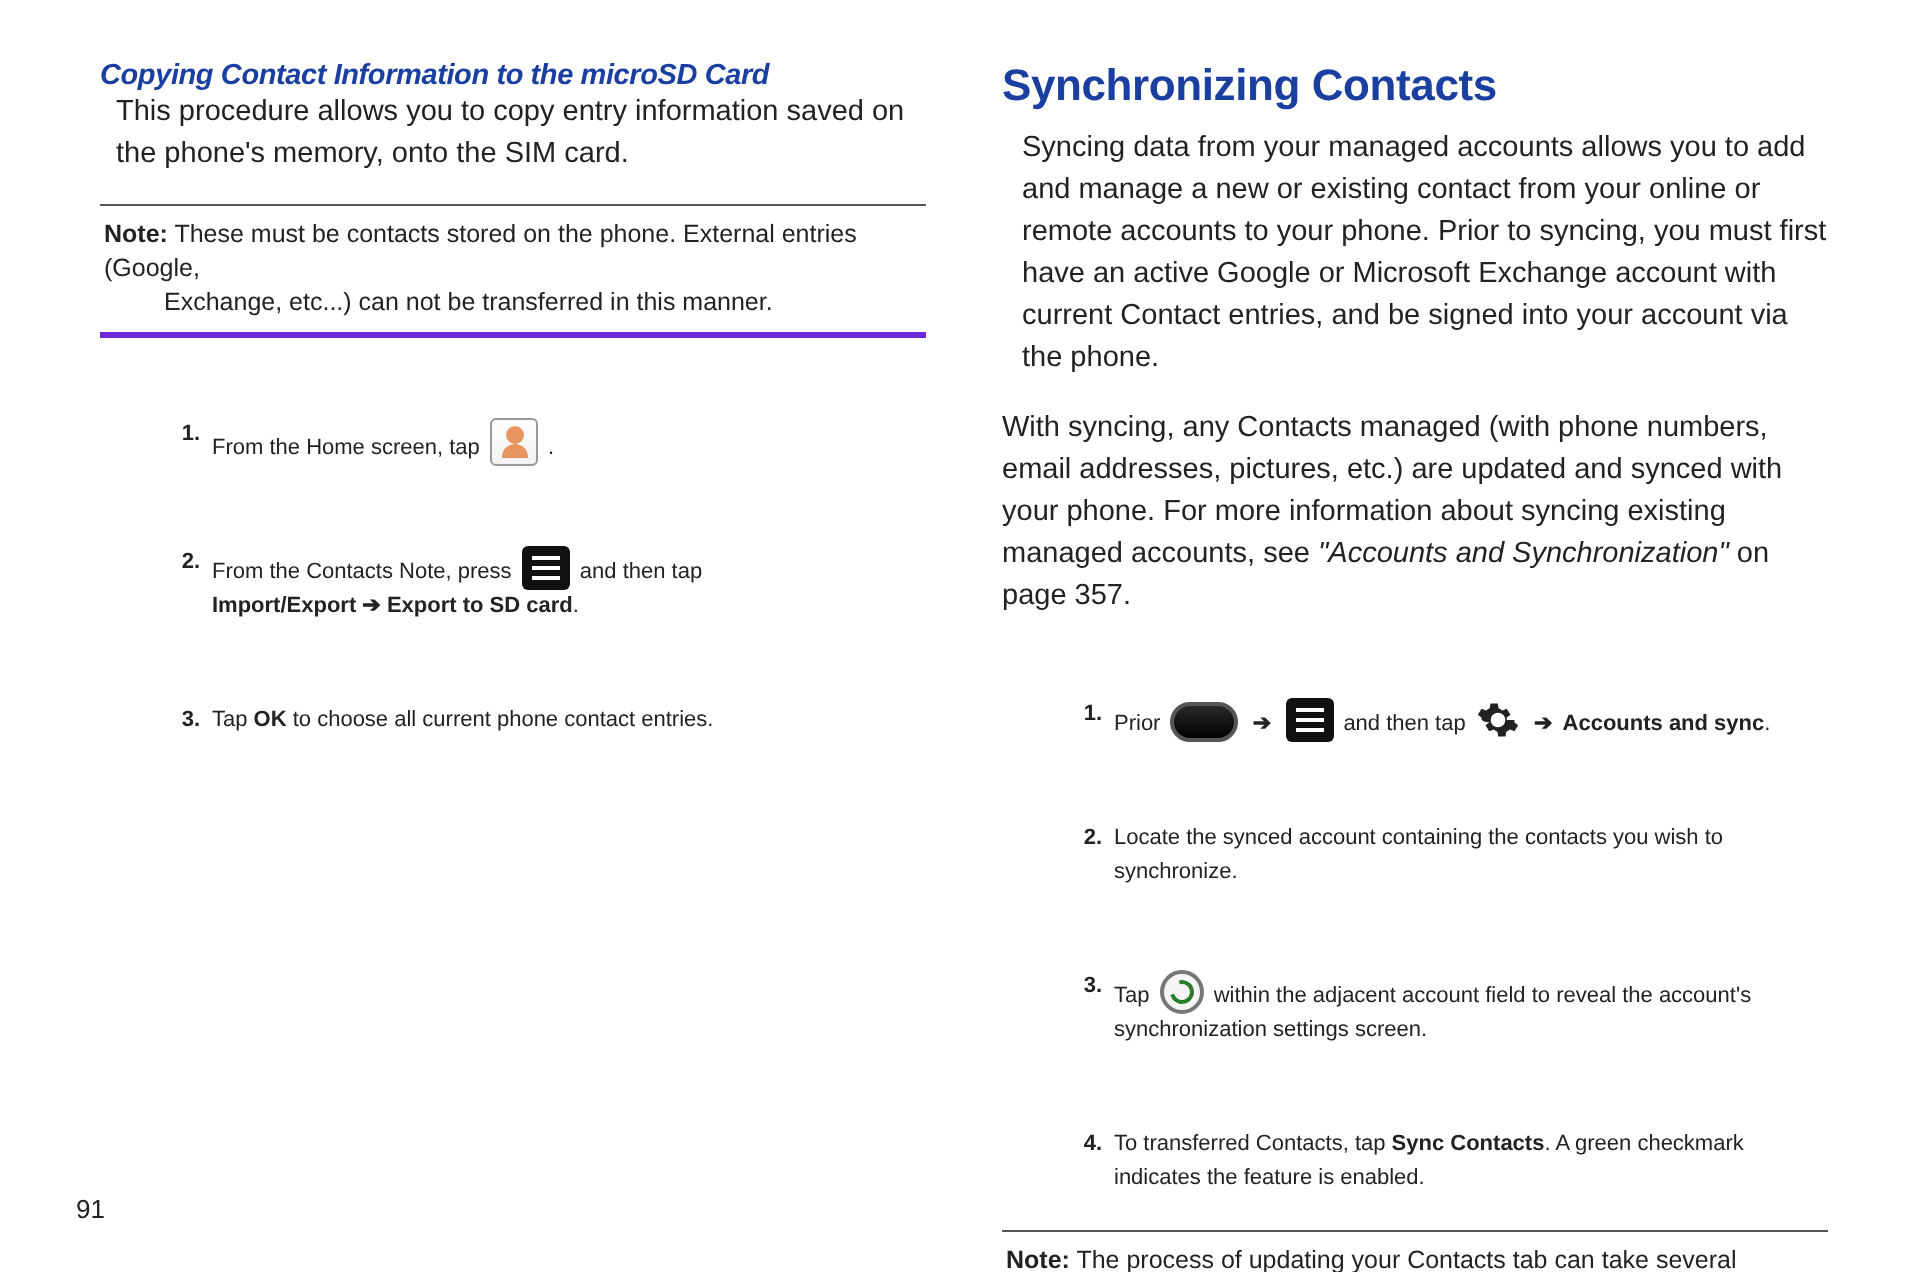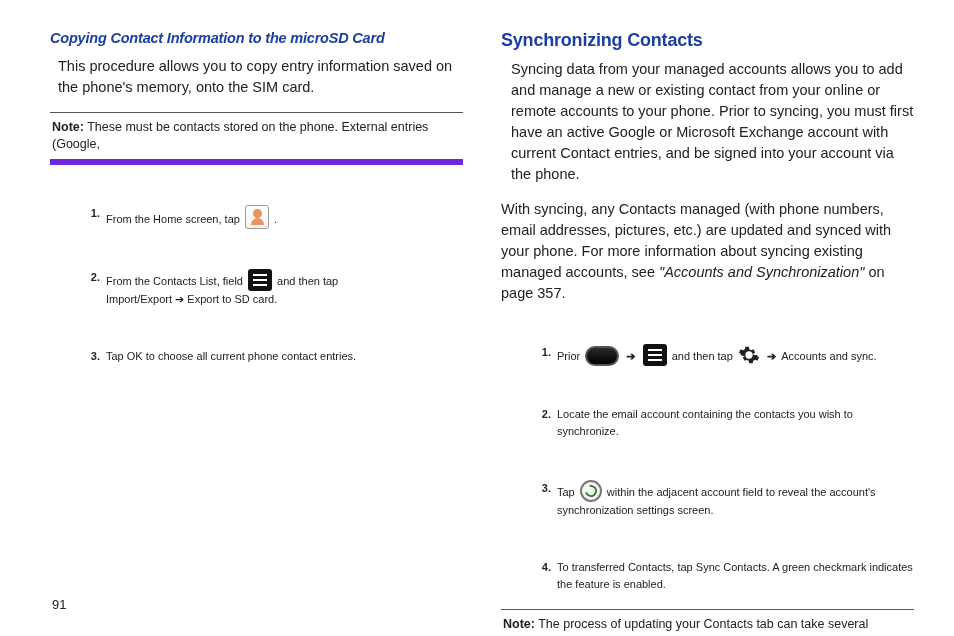--- a/index.html
+++ b/index.html
@@ -19,44 +19,44 @@
   }
   .col {
     flex: 1;
     min-width: 0;
   }
   .subhead-blue-italic {
     color: #1a3fa0;
     font-weight: bold;
     font-style: italic;
     font-size: 14.5px;
-    margin-bottom: 10px;
+    margin-bottom: 0;
     font-family: Arial, Helvetica, sans-serif;
     font-stretch: condensed;
     letter-spacing: -0.2px;
   }
   .head-blue {
     color: #1a3fa0;
     font-weight: 800;
-    font-size: 18px;
+    font-size: 22px;
     margin-bottom: 8px;
     font-family: Arial, Helvetica, sans-serif;
     letter-spacing: -0.2px;
   }
   .body-text {
     font-size: 14.5px;
     line-height: 1.45;
     margin: 0 8px 14px 8px;
     font-family: Arial, Helvetica, sans-serif;
     font-weight: 300;
     color: #222;
   }
   .note-box {
     border-top: 1px solid #555;
-    border-bottom: 6px solid #6d28d9;
+    border-bottom: 3px solid #6d28d9;
     padding: 6px 2px 6px 2px;
     margin: 0 0 16px 0;
     font-size: 12.5px;
     line-height: 1.35;
     color: #222;
   }
   .note-box .note-label { font-weight: bold; }
   .note-box .note-text { font-weight: 300; }
   .note-indent { display: block; padding-left: 30px; }
   ol.steps {
@@ -76,21 +76,21 @@
   }
   ol.steps > li::before {
     content: counter(step) ".";
     position: absolute;
     left: 0;
     top: 0;
     font-weight: bold;
     width: 24px;
     text-align: right;
   }
-  .b { font-weight: normal; text-align: center; }
+  .b { font-weight: bold; text-align: center; }
   .i { font-style: italic; }
   .icon {
     display: inline-block;
     vertical-align: -6px;
     margin: 0 2px;
   }
   .icon-contacts {
     width: 24px; height: 24px;
     border: 1px solid #999;
     border-radius: 3px;
@@ -149,48 +149,49 @@
     position: absolute;
     top: 3px; left: 3px; right: 3px; bottom: 3px;
     border: 2px solid #2a7d2a;
     border-radius: 50%;
     border-left-color: transparent;
     transform: rotate(30deg);
   }
   .arrow { font-weight: bold; padding: 0 2px; }
   .pagenum {
     position: absolute;
-    left: 52px;
+    left: 38px;
     bottom: 24px;
     font-size: 13px;
     color: #222;
   }
 </style>
 </head>
 <body>
 
 <div class="page">
 
   <div class="col">
     <div class="subhead-blue-italic">Copying Contact Information to the microSD Card</div>
 
     <p class="body-text">This procedure allows you to copy entry information saved on the phone's memory, onto the SIM card.</p>
 
     <div class="note-box">
       <span class="note-label">Note:</span><span class="note-text"> These must be contacts stored on the phone. External entries (Google,</span>
+      <span class="note-indent note-text">Exchange, etc...) can not be transferred in this manner.</span>
     </div>
 
     <ol class="steps">
       <li>
         <span>From the Home screen, tap </span>
         <span class="icon icon-contacts"></span>
         <span>.</span>
       </li>
       <li>
-        <span>From the Contacts List, field </span>
+        <span>From the Contacts Note, press </span>
         <span class="icon icon-menu"></span>
         <span> and then tap </span><br>
         <span class="b">Import/Export ➔ Export to SD card</span><span>.</span>
       </li>
       <li>
         <span>Tap </span><span class="b">OK</span><span>  to choose all current phone contact entries.</span>
       </li>
     </ol>
   </div>
 
@@ -211,21 +212,21 @@
         <span class="icon icon-menu"></span>
         <span> and then tap </span>
         <span class="icon icon-settings">
           <svg viewBox="0 0 24 24">
               <path fill="#222" d="M12 8a4 4 0 1 0 0 8 4 4 0 0 0 0-8zm9 4a7 7 0 0 1-.1 1.2l2.1 1.6-2 3.4-2.5-1a7 7 0 0 1-2 1.2l-.4 2.6h-4l-.4-2.6a7 7 0 0 1-2-1.2l-2.5 1-2-3.4 2.1-1.6A7 7 0 0 1 3 12a7 7 0 0 1 .1-1.2L1 9.2l2-3.4 2.5 1a7 7 0 0 1 2-1.2L7.9 3h4l.4 2.6a7 7 0 0 1 2 1.2l2.5-1 2 3.4-2.1 1.6c.1.4.1.8.1 1.2z"></path>
             </svg>
         </span>
         <span class="arrow"> ➔ </span>
         <span class="b">Accounts and sync</span><span>.</span>
       </li>
-      <li>Locate the email account containing the contacts you wish to synchronize.</li>
+      <li>Locate the synced account containing the contacts you wish to synchronize.</li>
       <li>
         <span>Tap </span>
         <span class="icon icon-sync"></span>
         <span> within the adjacent account field to reveal the account's synchronization settings screen.</span>
       </li>
       <li>
         <span>To transferred Contacts, tap </span><span class="b">Sync Contacts</span><span>. A green checkmark indicates the feature is enabled.</span>
       </li>
     </ol>
 

